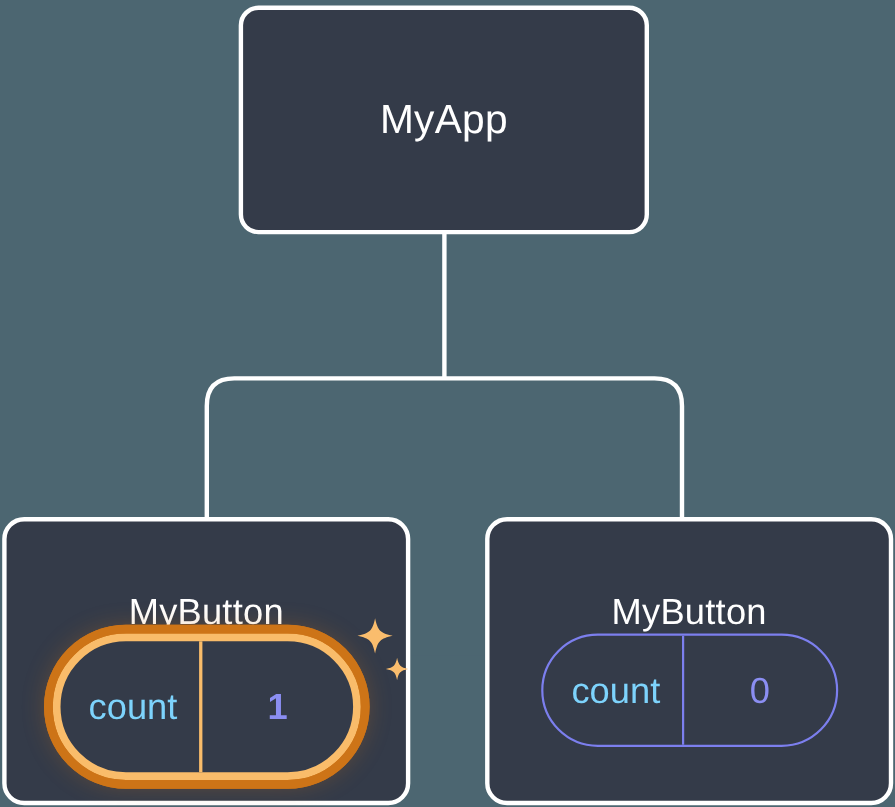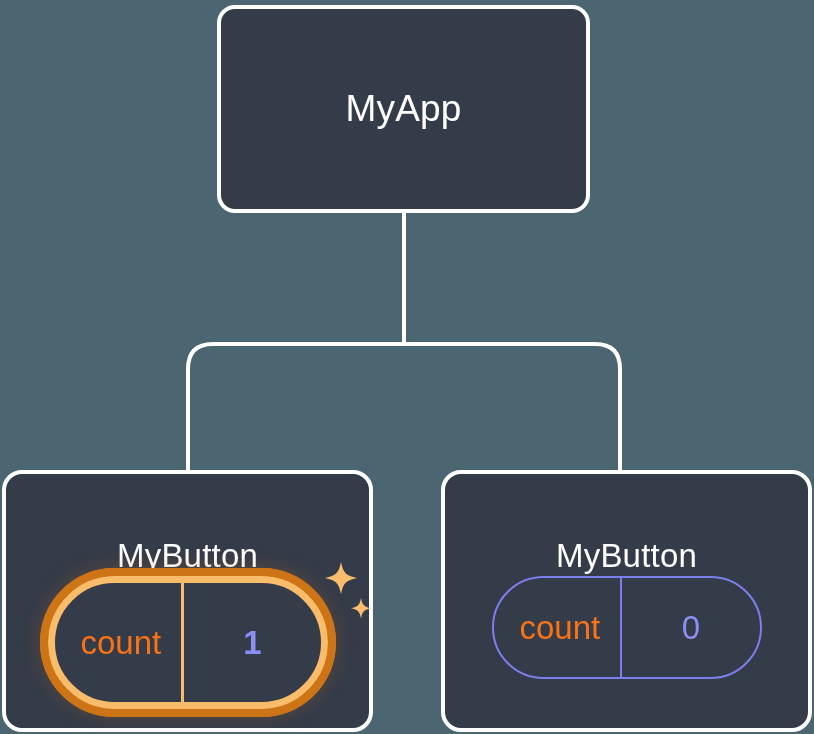--- a/index.html
+++ b/index.html
@@ -133,21 +133,21 @@
   }
   .pill-cell-key {
     flex: 0 0 auto;
     padding: 0 20px 0 26px;
   }
   .pill-cell-val {
     flex: 1 1 auto;
     min-width: 70px;
   }
   .pill-label {
-    color: #f97316;
+    color: #7dd3fc;
     font-size: 33px;
     font-weight: 400;
     white-space: nowrap;
   }
   .pill-value {
     color: #8b8ef2;
     font-size: 33px;
     font-weight: 400;
   }
   .pill-hot .pill-value {

